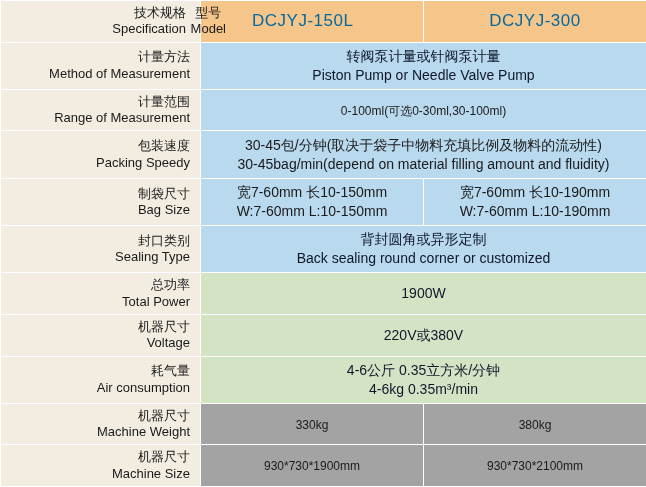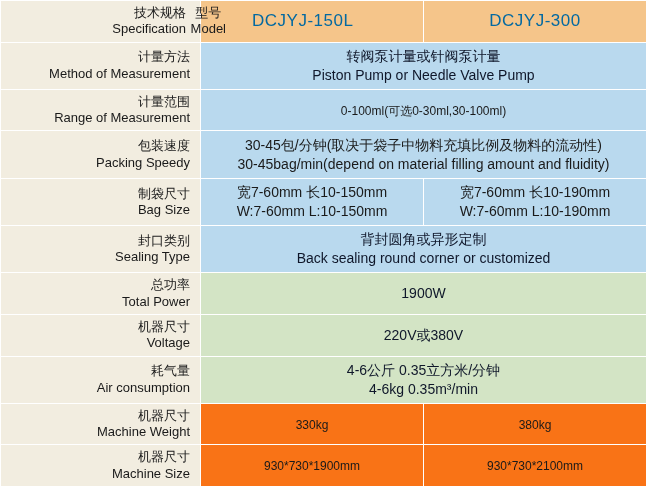--- a/index.html
+++ b/index.html
@@ -27,21 +27,21 @@
     box-sizing: border-box;
   }
   .col-label { width: 200px; }
   .col-a { width: 223px; }
   .col-b { width: 223px; }
 
   
   .band-orange { background: #f5c58a; }
   .band-blue   { background: #b9d9ee; margin-top: 11px; }
   .band-green  { background: #d3e4c5; }
-  .band-blue2  { background: #f97316; }
+  .band-blue2  { background: #a3a3a3; }
 
   .label-cell {
     background: #f2ede0;
   }
   .cn {
     display: block;
     font-size: 13px;
     color: #1a1a1a;
     line-height: 1.25;
   }

